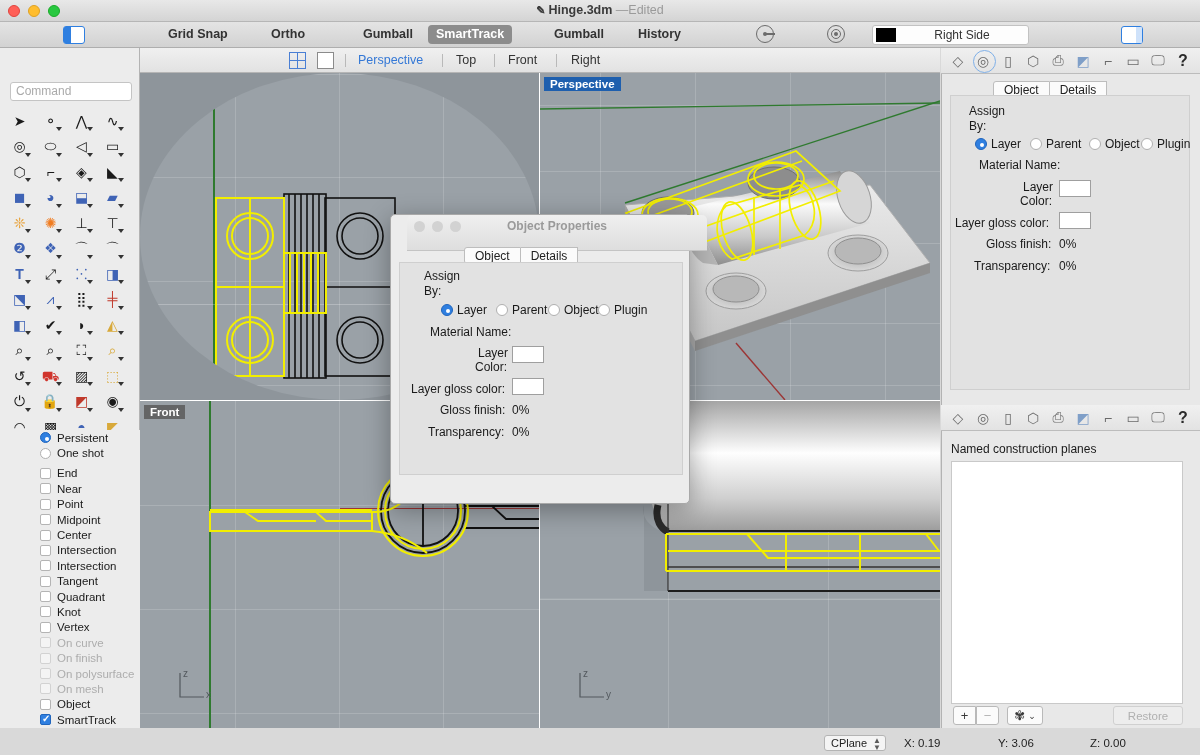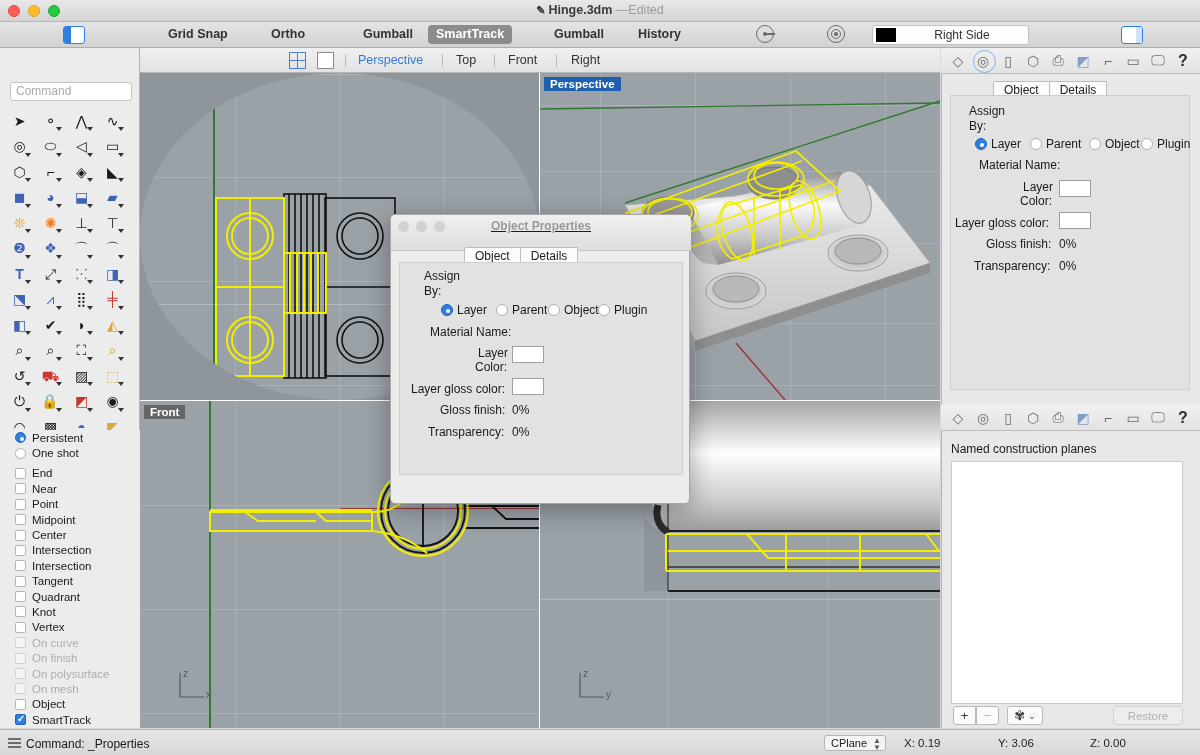--- a/index.html
+++ b/index.html
@@ -87,21 +87,21 @@
     position:absolute; right:4px; bottom:2px;
     width:0;height:0;border-left:3px solid transparent;border-right:3px solid transparent;
     border-top:4px solid #333;
   }
   .tool-scroll{
     position:absolute; right:3px; top:110px; width:7px; height:318px;
     background:#e2e2e2; border-radius:4px;
   }
   .tool-scroll i{ position:absolute; left:0; top:4px; width:7px; height:150px; background:#b8b8b8; border-radius:4px; display:block; }
 
-  .osnaps{ position:absolute; left:0; top:430px; width:163px; height:298px; background:#ececec; }
+  .osnaps{ position:absolute; left:0; top:430px; width:163px; height:298px; background:#ececec;padding-left:25px; }
   .os{ height:15.4px; display:flex; align-items:center; padding-left:15px; font-size:11.5px; color:#1a1a1a; }
   .os .radio{
     width:11px;height:11px;border-radius:50%;border:1px solid #b0b0b0;background:#fff;
     margin-right:6px; flex:none; position:relative;
   }
   .os .radio.sel{ background:#2f7fe0; border-color:#2065bd; }
   .os .radio.sel::after{ content:""; position:absolute; left:3.5px; top:3.5px; width:4px;height:4px;border-radius:50%;background:#fff; }
   .os .cb{
     width:11px;height:11px;border-radius:2px;border:1px solid #b4b4b4;background:#fff;
     margin-right:6px; flex:none; position:relative;
@@ -188,24 +188,23 @@
     display:flex; align-items:center; justify-content:center; font-size:11.5px; color:#b0b0b0;
   }
 
   
   .dialog{
     position:absolute; left:390px; top:214px; width:300px; height:290px;
     background:#ececec; border:1px solid #a8a8a8; border-radius:5px;
     box-shadow:0 6px 26px rgba(0,0,0,.33);
   }
   .dlg-title{
-    position:absolute; left:0;top:0; width:300px; height:36px;
+    position:absolute; left:16px;top:0; width:300px; height:36px;
     background:linear-gradient(#efefef,#dedede); border-bottom:1px solid #c4c4c4;
     border-radius:5px 5px 0 0;
-    text-decoration:underline;
   }
   .dlg-title .t{ width:300px; text-align:center; line-height:22px; font-size:12px; font-weight:bold; color:#9a9a9a; }
   .dlg-traffic{ position:absolute; left:7px; top:6px; display:flex; gap:7px; }
   .dlg-traffic i{ width:11px;height:11px;border-radius:50%;background:#d2d2d2;display:block; }
 
   
   .statusbar{
     position:absolute; left:0; top:729px; width:1200px; height:26px;
     background:linear-gradient(#e6e6e6,#d7d7d7); border-top:1px solid #b4b4b4;
   }
@@ -788,31 +787,20 @@
       <div class="colorbox" style="left:112px; top:115px;"></div>
 
       <div class="flabel" style="left:40px; top:140px;">Gloss finish:</div>
       <div class="fval" style="left:112px; top:140px;">0%</div>
 
       <div class="flabel" style="left:28px; top:162px;">Transparency:</div>
       <div class="fval" style="left:112px; top:162px;">0%</div>
     </div>
   </div>
 
-  <div class="statusbar">
-    <div class="hamb">
-        <i></i>
-        <i></i>
-        <i></i>
-      </div>
-    <div class="cmdtext">
-      <span>Command:</span>
-      <span>_Properties</span>
-    </div>
-  </div>
 
   <div class="cplane">
     <span>CPlane</span>
     <span class="arrows">▲<br>▼</span>
   </div>
   <div class="coord" style="left:904px;">X: 0.19</div>
   <div class="coord" style="left:998px;">Y: 3.06</div>
   <div class="coord" style="left:1090px;">Z: 0.00</div>
 
 </div>

